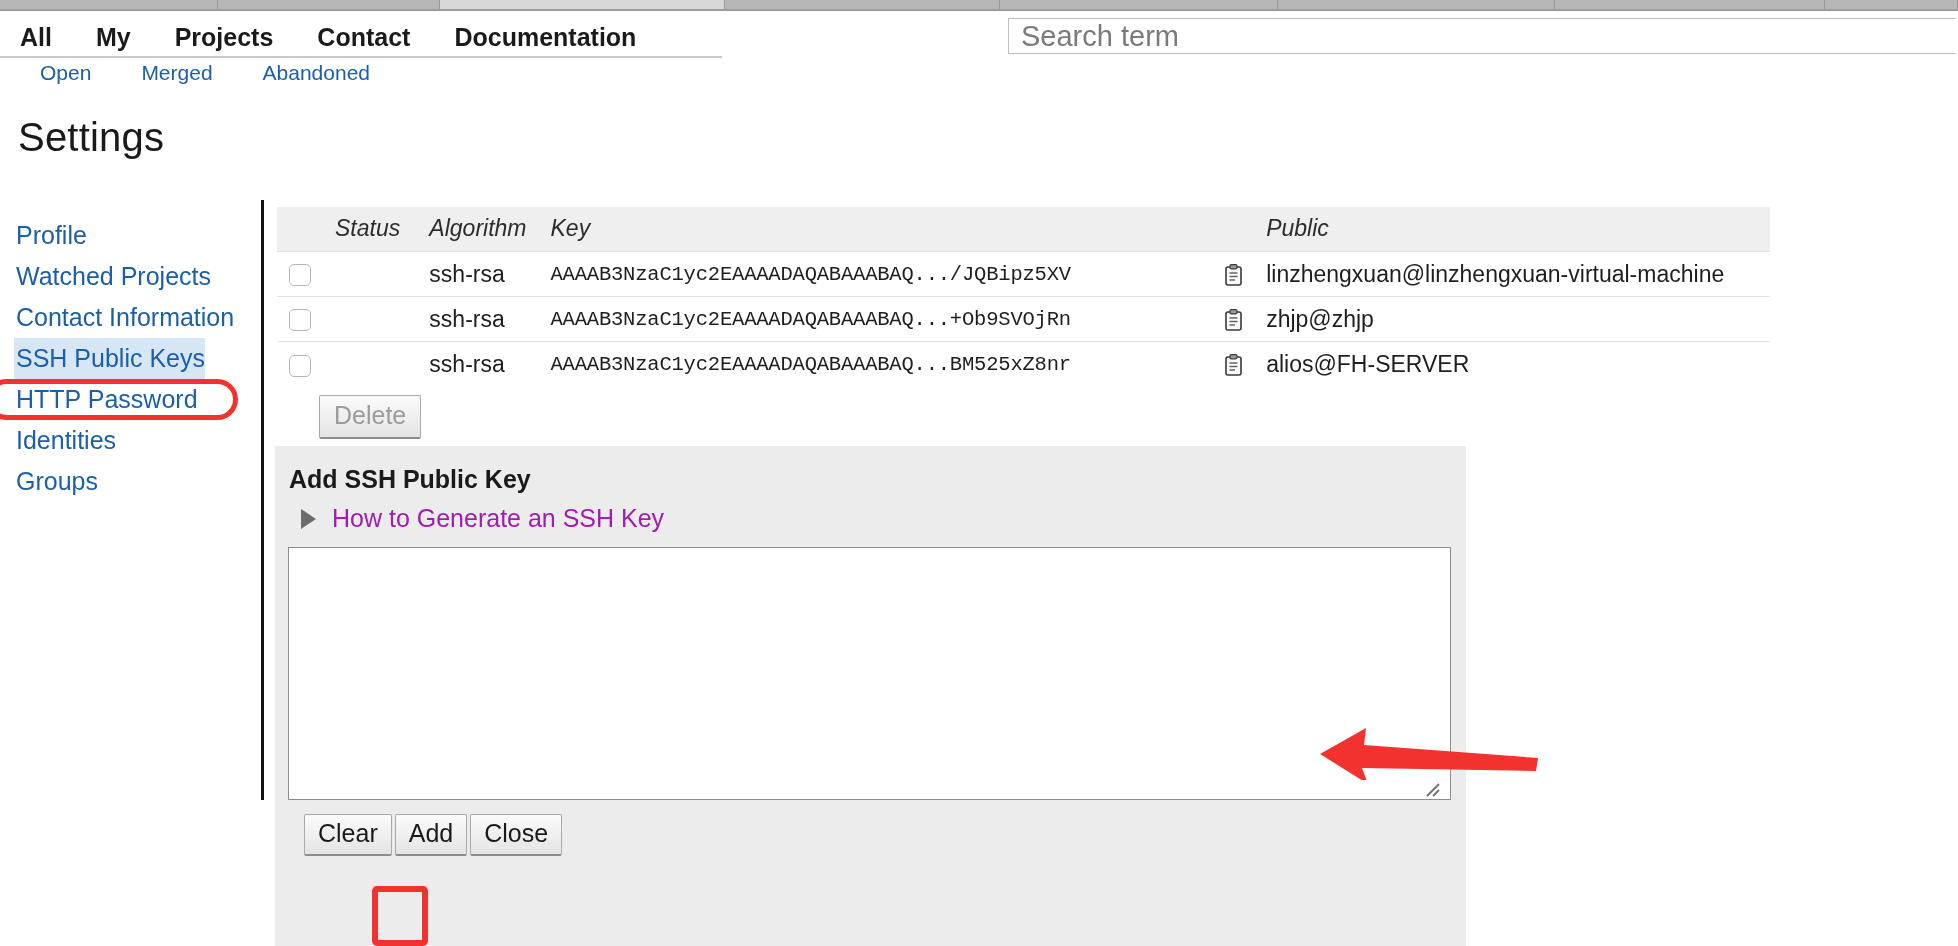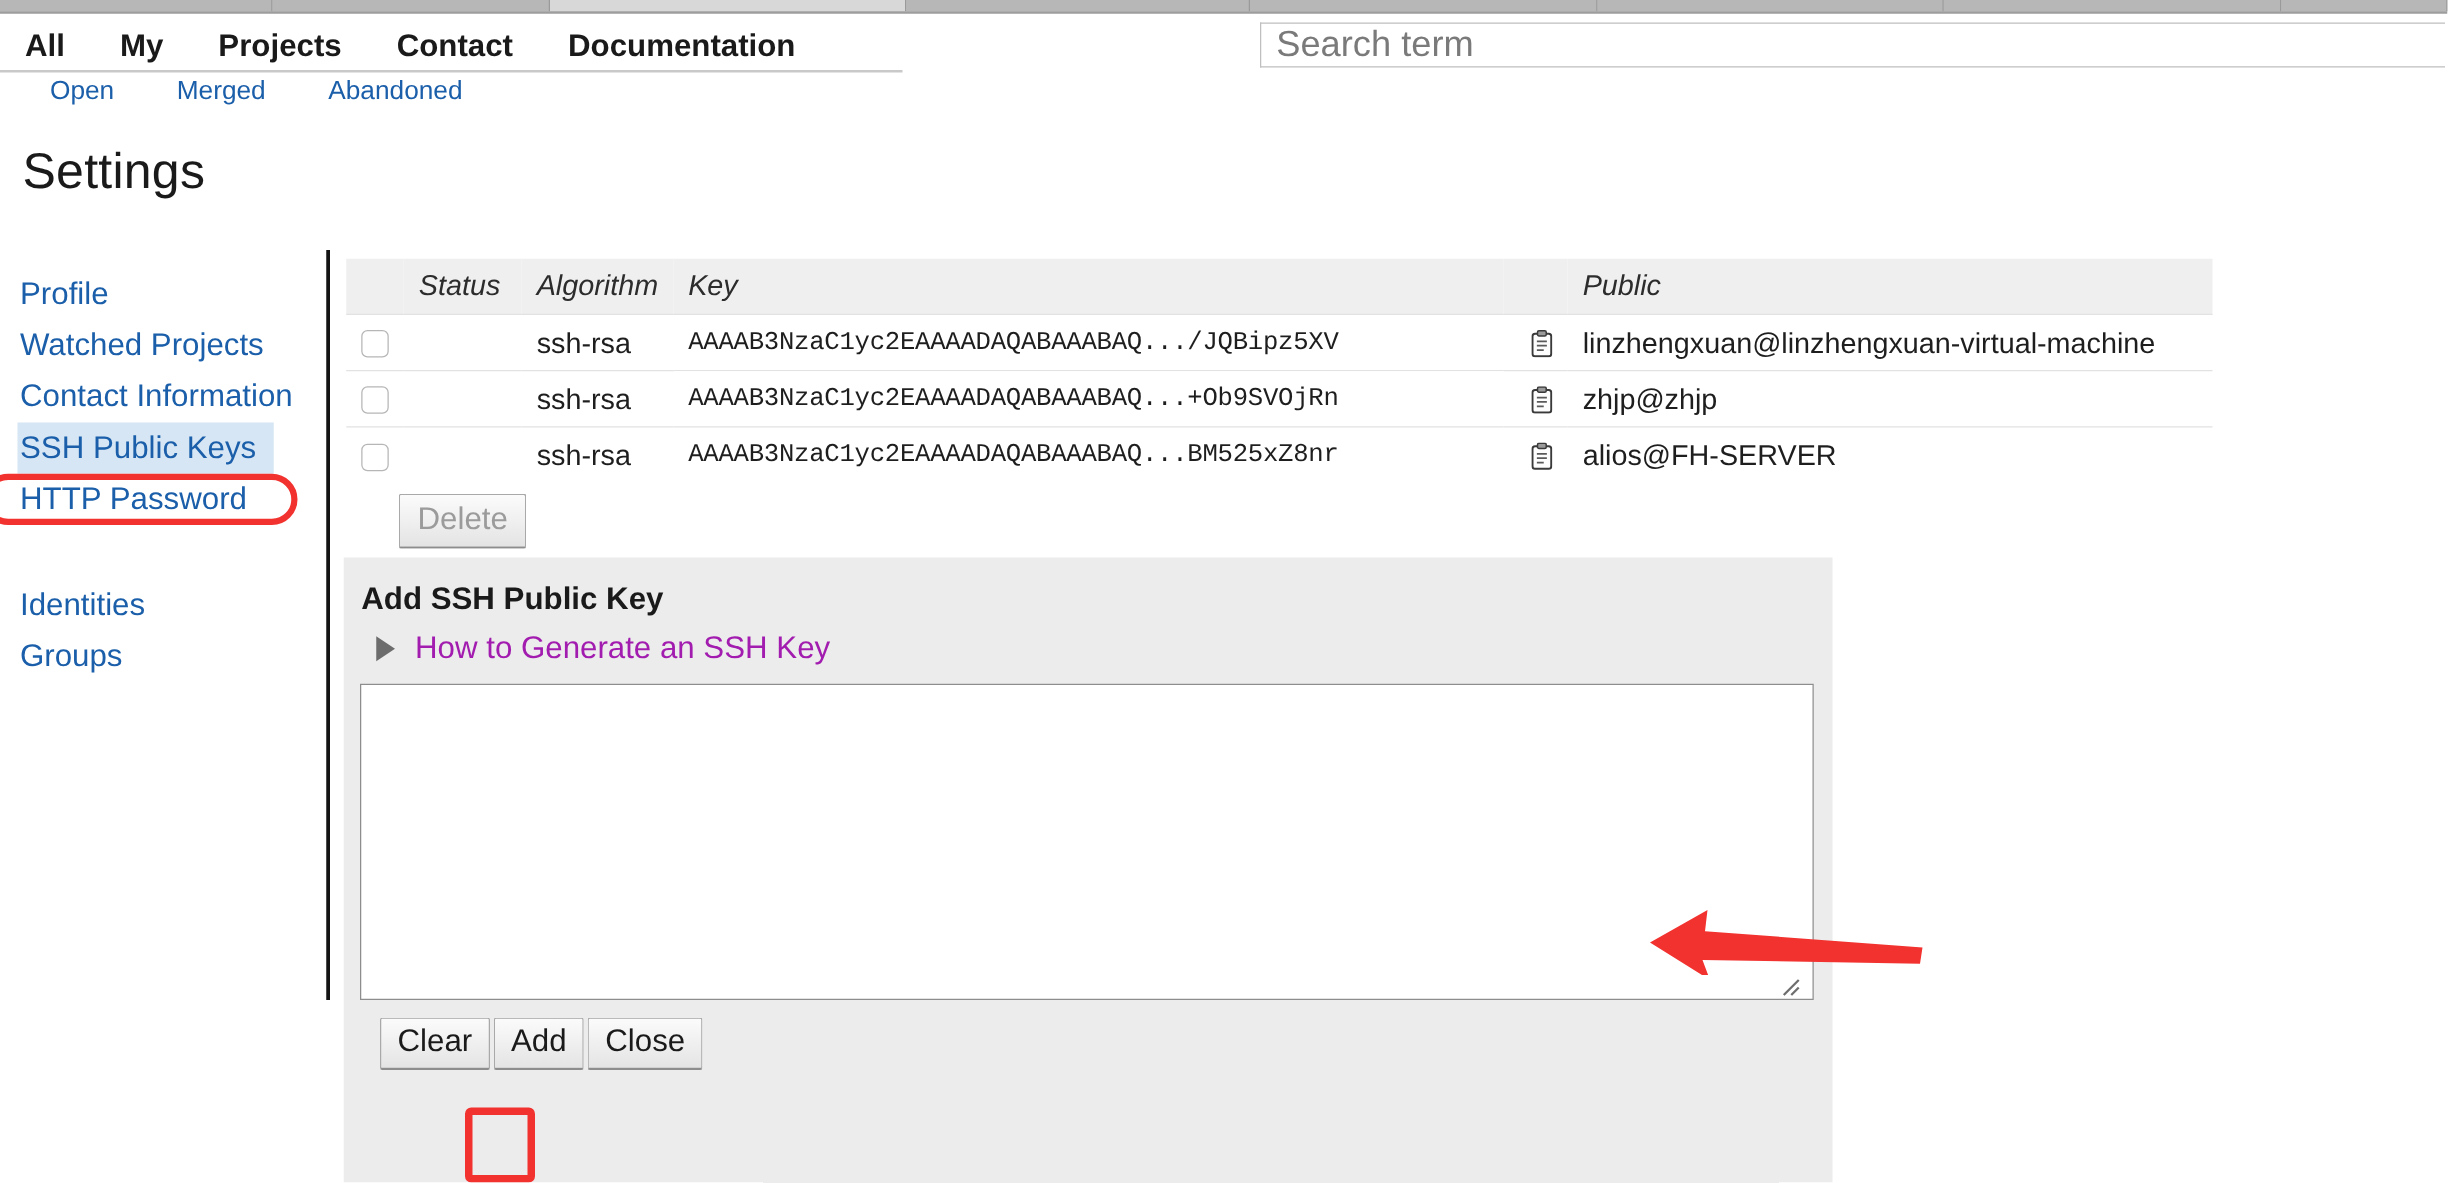--- a/index.html
+++ b/index.html
@@ -107,21 +107,20 @@
     color: #1b5faa;
     line-height: 41px;
     height: 41px;
     white-space: nowrap;
     cursor: pointer;
     padding-left: 2px;
   }
   .side-item.selected {
     background: #d6e6f4;
     display: inline-block;
-    padding-right: 14px;
   }
   .side-divider {
     position: absolute;
     left: 261px; top: 200px;
     width: 3px; height: 600px;
     background: #131313;
   }
 
   
   .keys-table {
@@ -325,21 +324,21 @@
       <div style="height: 41px;">
         <div class="side-item">Watched Projects</div>
       </div>
       <div style="height: 41px;">
         <div class="side-item">Contact Information</div>
       </div>
       <div style="height: 41px;"><div class="side-item selected">SSH Public Keys</div></div>
       <div style="height: 41px;">
         <div class="side-item">HTTP Password</div>
       </div>
-      <div style="height: 41px; margin-top: 44px;">
+      <div style="height: 41px;">
         <div class="side-item">Identities</div>
       </div>
       <div style="height: 41px;">
         <div class="side-item">Groups</div>
       </div>
     </div>
   <div class="side-divider"></div>
 
   <table class="keys-table">
     <thead>

